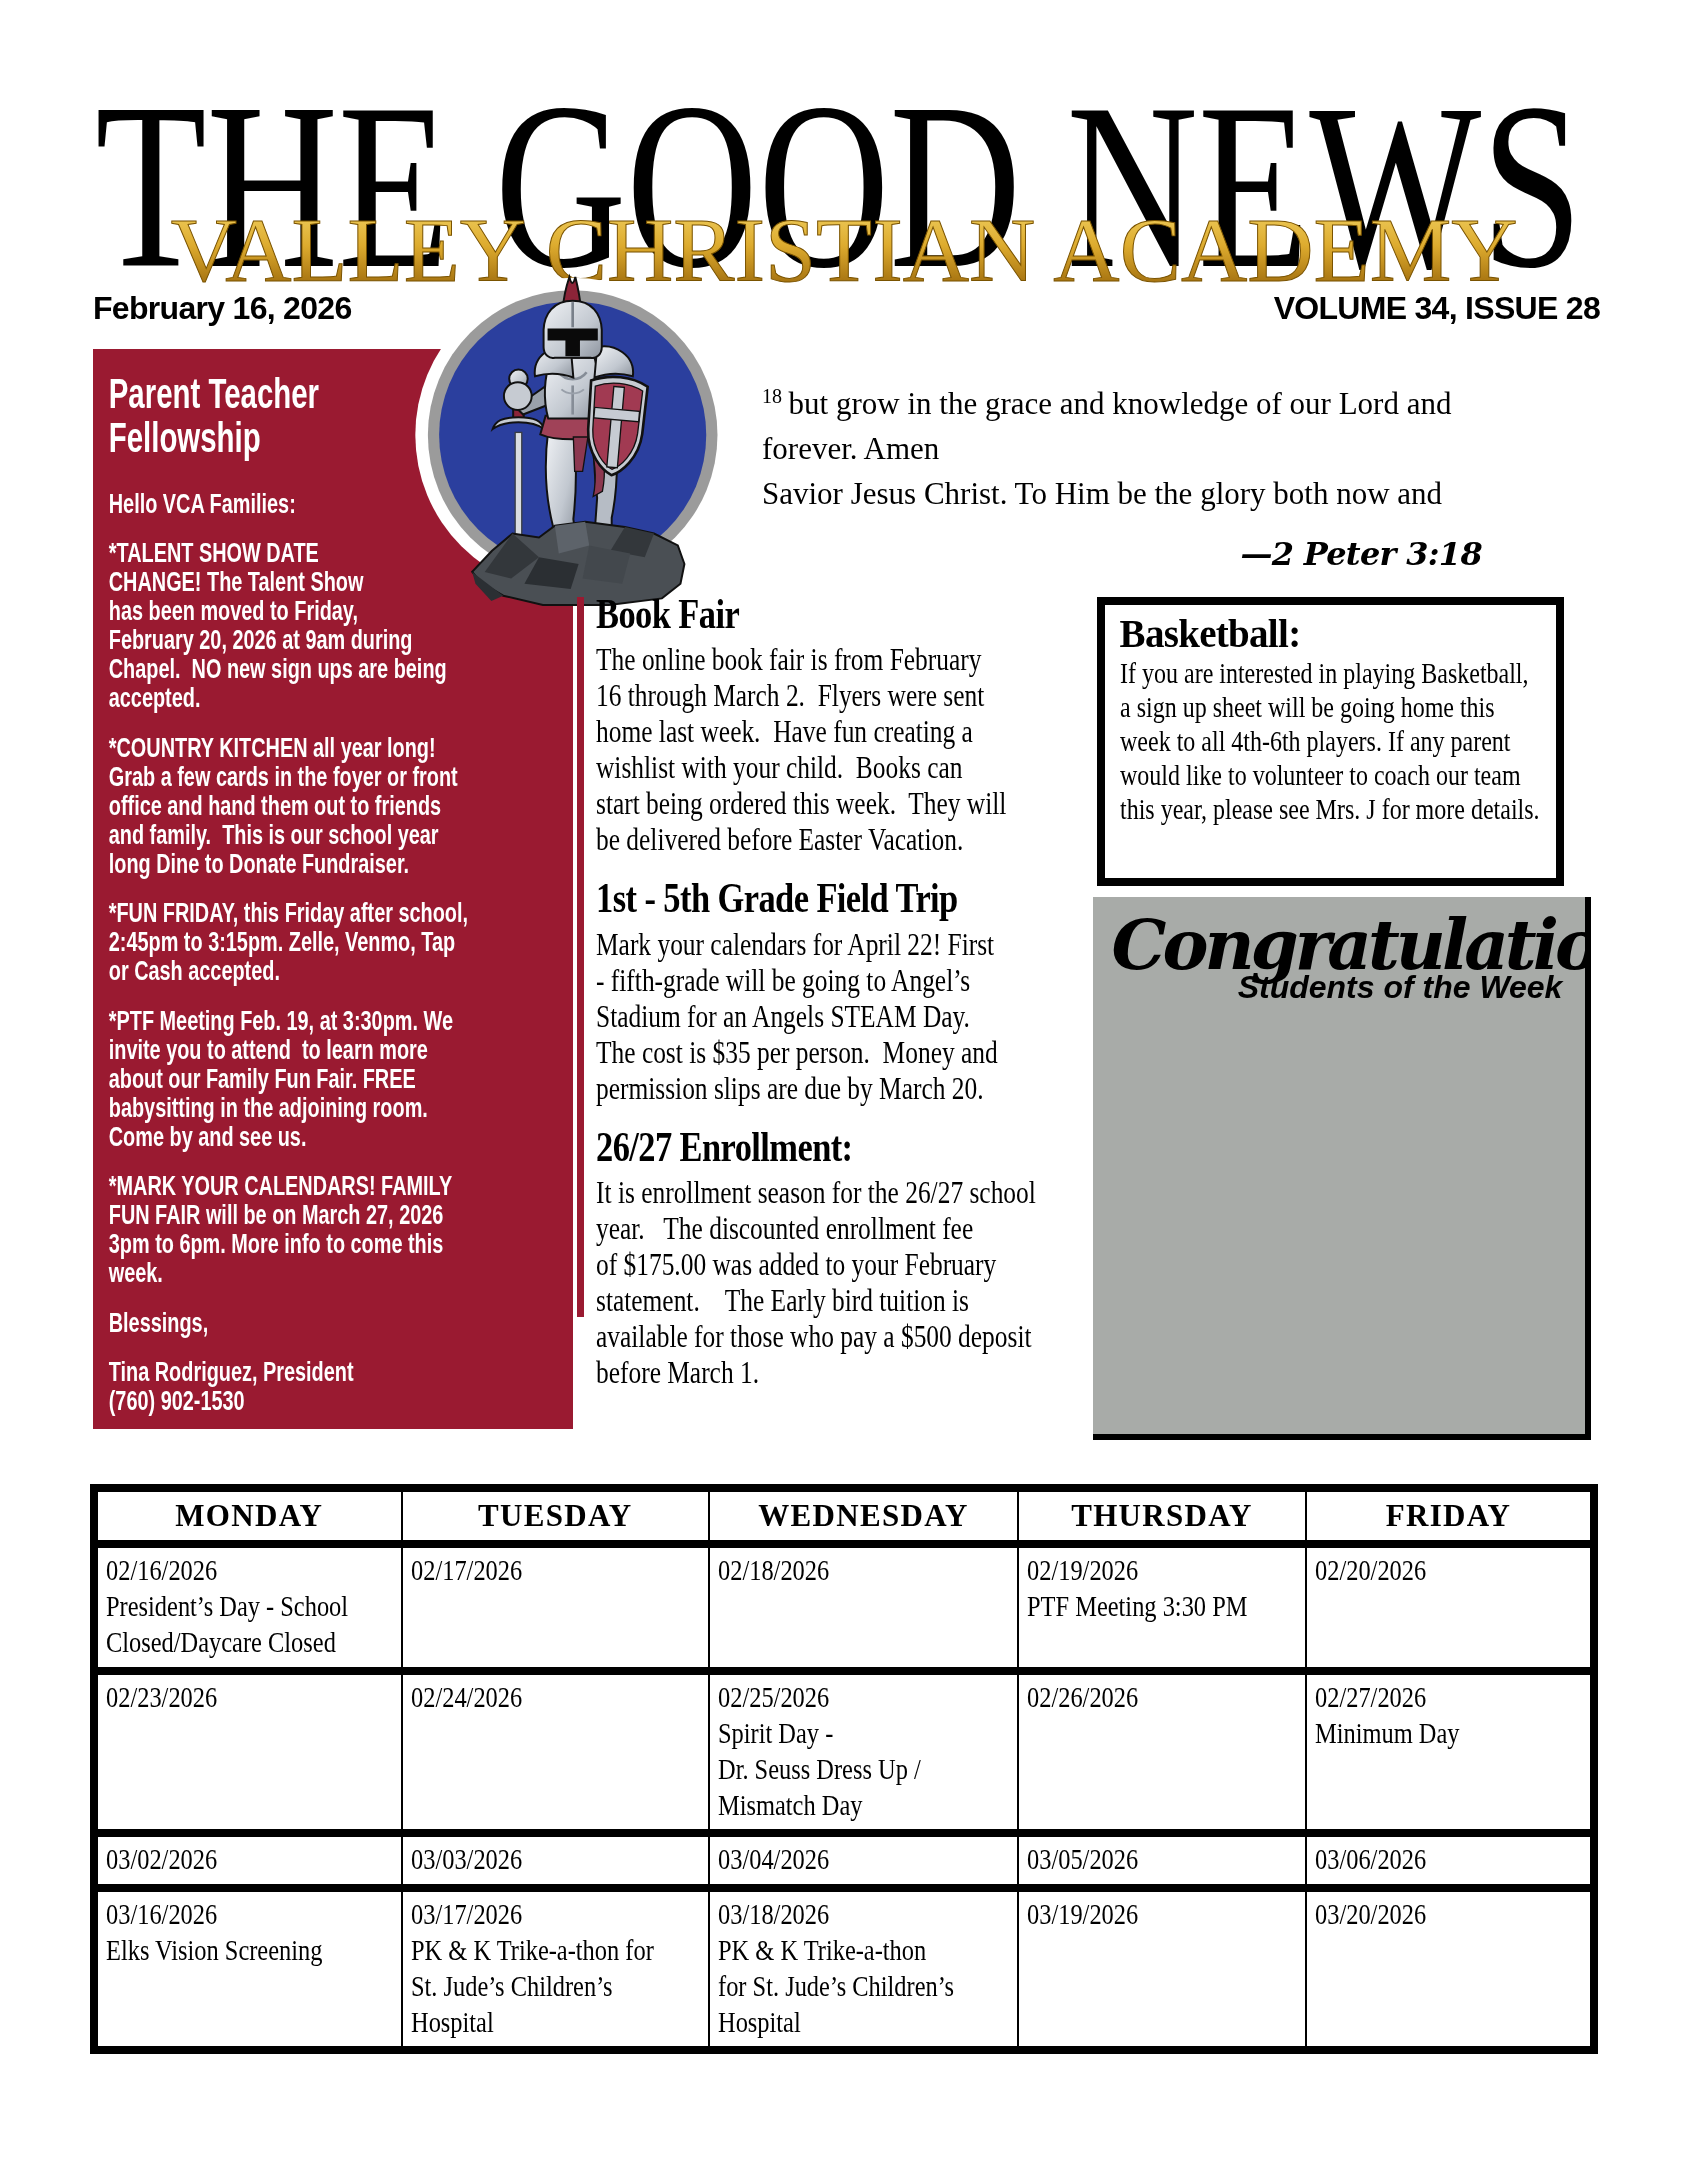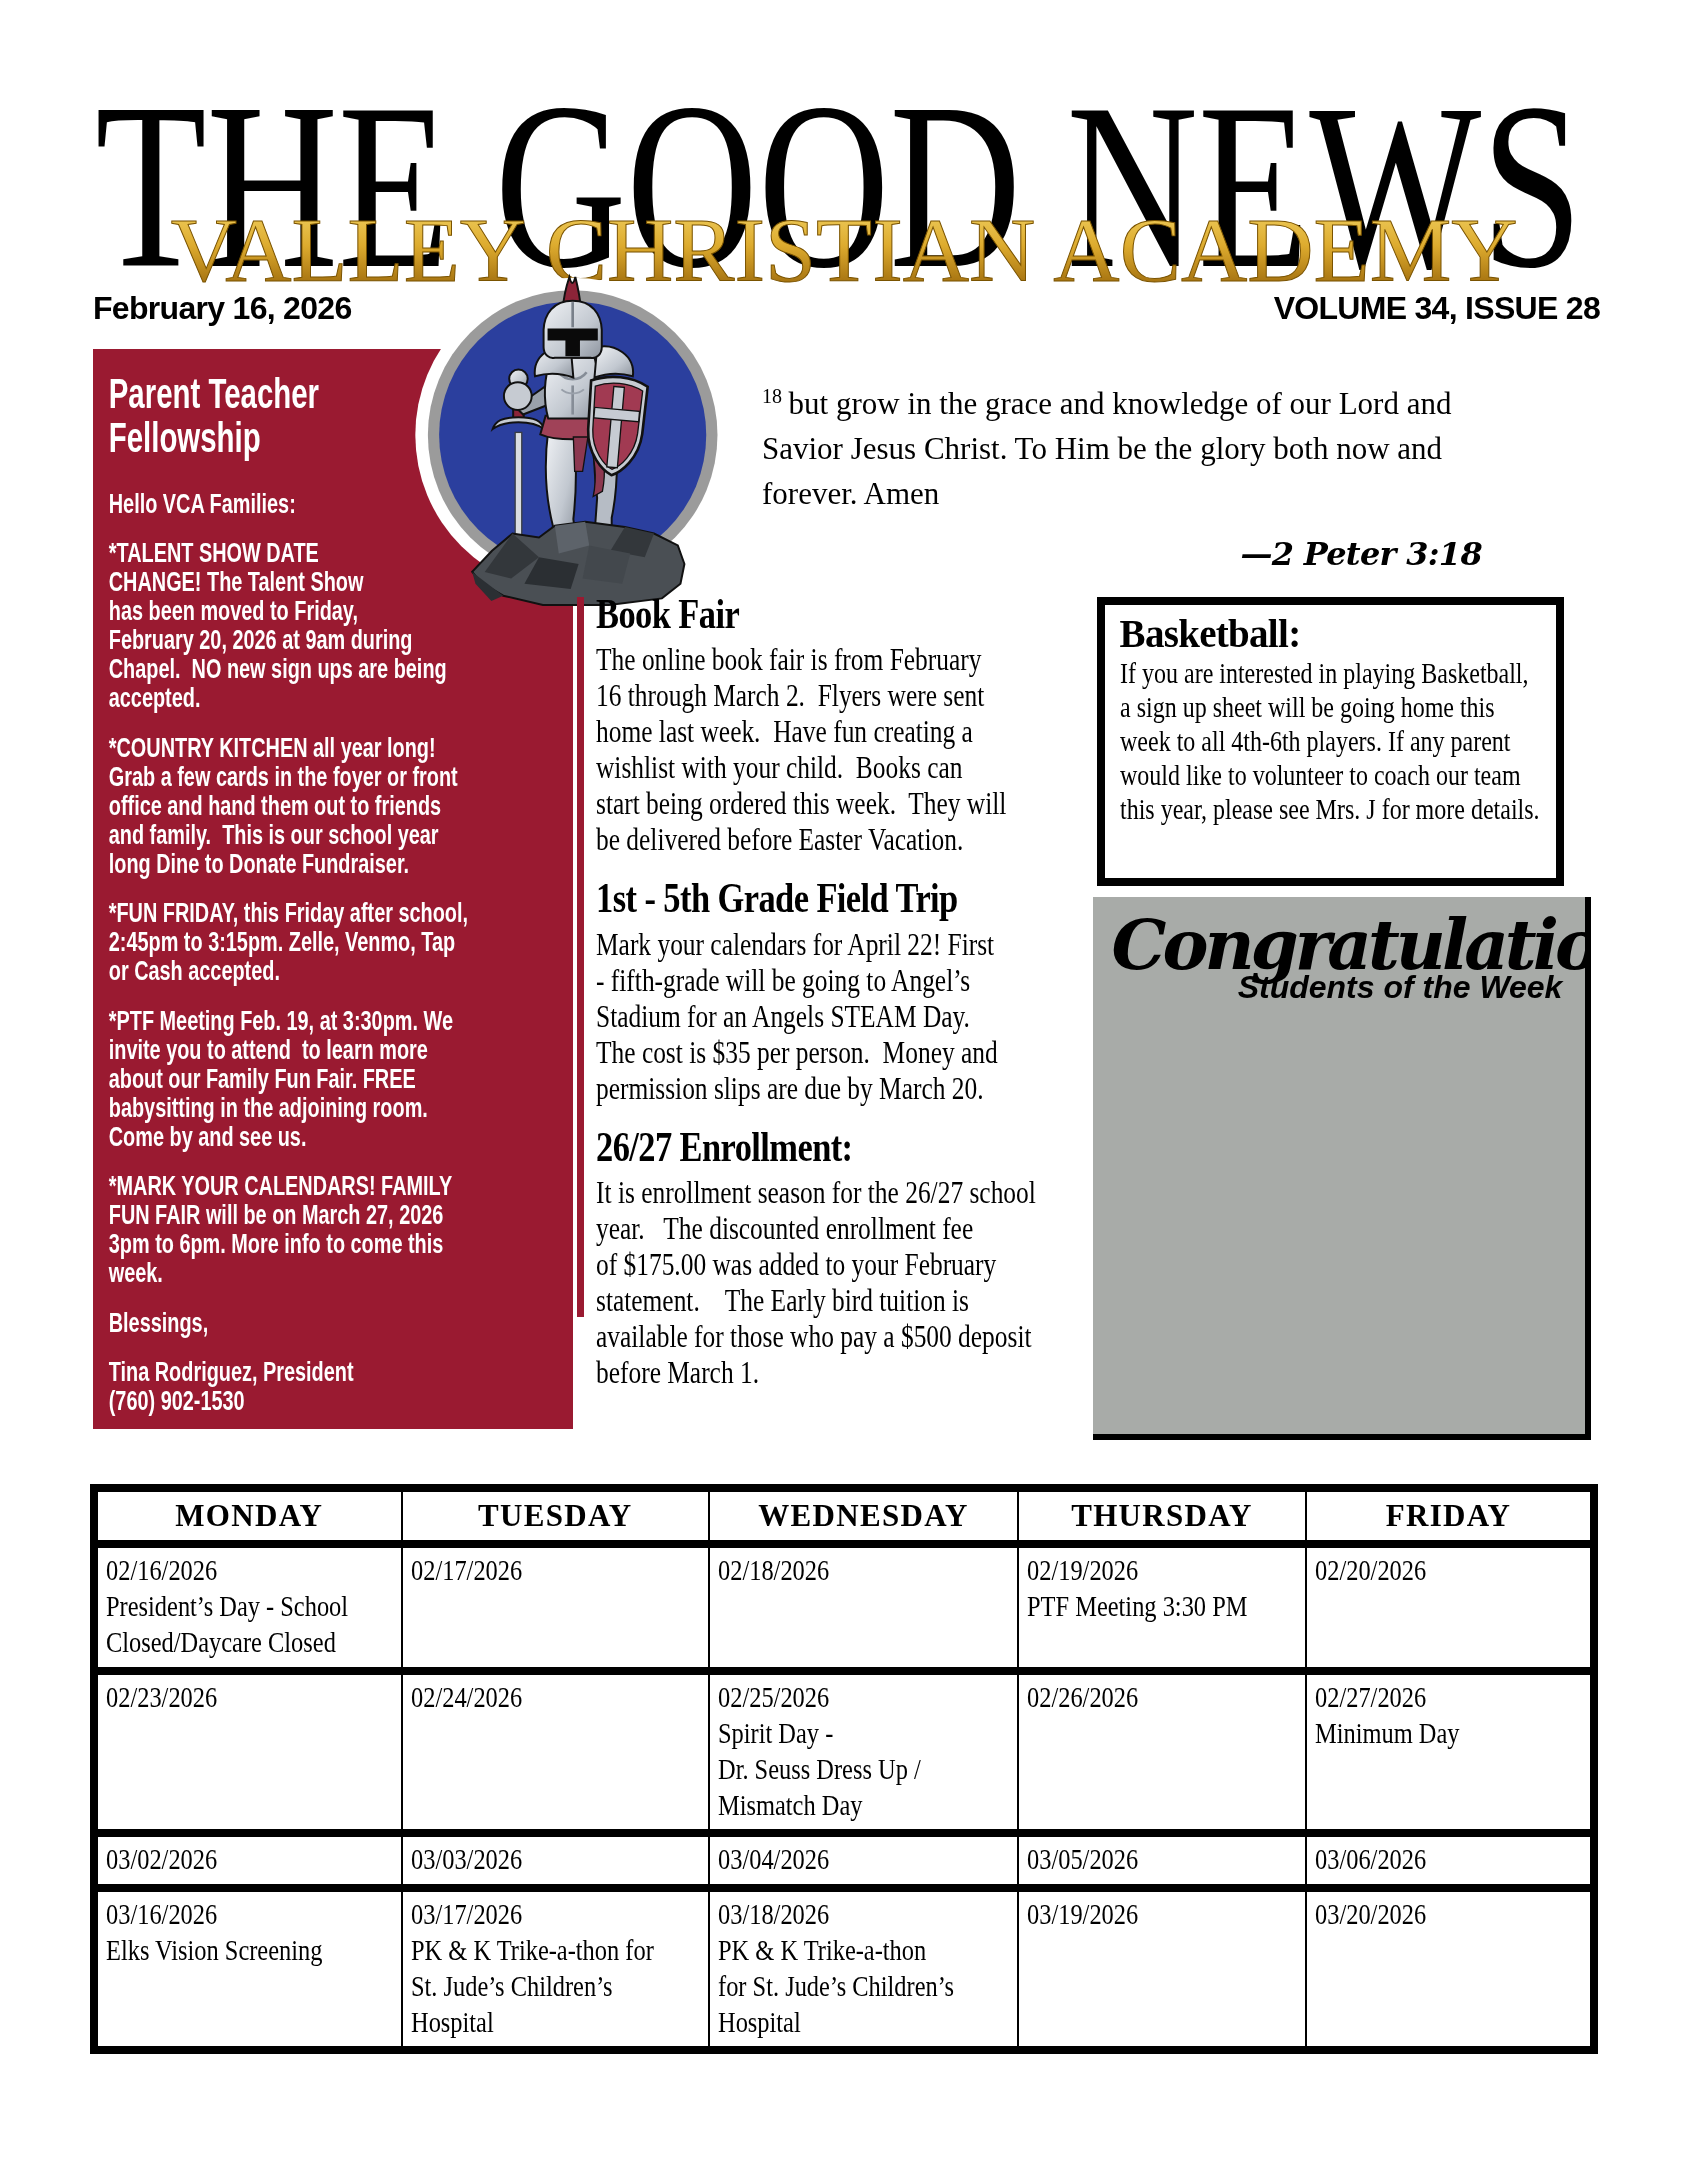--- a/index.html
+++ b/index.html
@@ -218,22 +218,22 @@
     <path d="M216,382 L262,376 L268,412 L222,424 Z" fill="#5d636a"></path>
     <path d="M322,384 L366,394 L352,430 L300,420 Z" fill="#33373b"></path>
     <path d="M192,430 L252,440 L240,478 L170,470 Z" fill="#2b2f33"></path>
     <path d="M268,412 L330,424 L318,470 L258,462 Z" fill="#43484d"></path>
     <path d="M91,452 L138,488 L120,496 L96,470 Z" fill="#2b2f33"></path>
   </g>
 </svg>
 
 <div id="scripture" class="abs">
   <div class="sline"><sup>18</sup><span>but grow in the grace and knowledge of our Lord and</span></div>
+  <div class="sline">forever. Amen</div>
   <div class="sline">Savior Jesus Christ.  To Him be the glory both now and</div>
-  <div class="sline">forever. Amen</div>
   <div class="ref">—2 Peter 3:18</div>
 </div>
 
 <div id="mid-rule" class="abs"></div>
 
 <div id="midcol" class="abs">
   <div class="atitle first">Book Fair</div>
   <div class="abody ml">The online book fair is from February
 16 through March 2.  Flyers were sent
 home last week.  Have fun creating a

